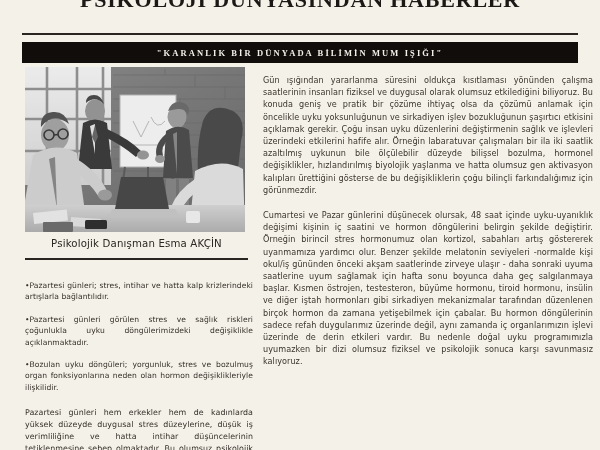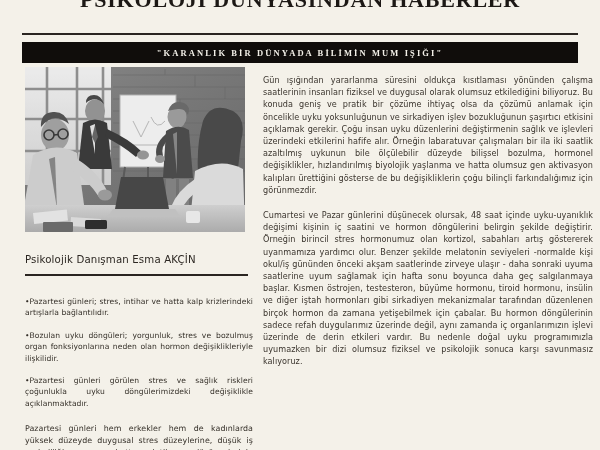--- a/index.html
+++ b/index.html
@@ -82,22 +82,22 @@
     position: relative;
     width: 220px;
     height: 165px;
     overflow: hidden;
     background: #cfcac2;
     filter: grayscale(100%) contrast(102%);
   }
   .photo svg { display: block; }
 
   .photo-caption {
-    margin-top: 22px;
-    text-align: left;
+    margin-top: 6px;
+    text-align: center;
     font-family: "DejaVu Sans", "Liberation Sans", sans-serif;
     font-size: 10.2px;
     letter-spacing: 0.15px;
     color: #2c2722;
   }
 
   .caption-rule {
     margin: 9px auto 0 auto;
     width: 223px;
     height: 2px;
@@ -306,22 +306,22 @@
         <rect x="0" y="0" width="220" height="165" fill="#7e786f" opacity="0.07"></rect>
       </svg>
     </div>
 
     <div class="photo-caption">Psikolojik Danışman Esma AKÇİN</div>
 
     <div class="caption-rule"></div>
 
     <div class="bullets">
       <div class="bullet">•Pazartesi günleri; stres, intihar ve hatta kalp krizlerindeki artışlarla bağlantılıdır.</div>
+      <div class="bullet">•Pazartesi günleri görülen stres ve sağlık riskleri çoğunlukla uyku döngülerimizdeki değişiklikle açıklanmaktadır.</div>
       <div class="bullet">•Bozulan uyku döngüleri; yorgunluk, stres ve bozulmuş organ fonksiyonlarına neden olan hormon değişiklikleriyle ilişkilidir.</div>
-      <div class="bullet">•Pazartesi günleri görülen stres ve sağlık riskleri çoğunlukla uyku döngülerimizdeki değişiklikle açıklanmaktadır.</div>
     </div>
 
     <div class="left-closing">Pazartesi günleri hem erkekler hem de kadınlarda yüksek düzeyde duygusal stres düzeylerine, düşük iş verimliliğine ve hatta intihar düşüncelerinin tetiklenmesine sebep olmaktadır. Bu olumsuz psikolojik ve davranışsal sonuçlar,</div>
   </div>
 
   <div class="right-col">
 
 
     <p class="body-para">Gün ışığından yararlanma süresini oldukça kısıtlaması yönünden çalışma saatlerinin insanları fiziksel ve duygusal olarak olumsuz etkilediğini biliyoruz. Bu konuda geniş ve pratik bir çözüme ihtiyaç olsa da çözümü anlamak için öncelikle uyku yoksunluğunun ve sirkadiyen işlev bozukluğunun şaşırtıcı etkisini açıklamak gerekir. Çoğu insan uyku düzenlerini değiştirmenin sağlık ve işlevleri üzerindeki etkilerini hafife alır. Örneğin labaratuvar çalışmaları bir ila iki saatlik azaltılmış uykunun bile ölçülebilir düzeyde bilişsel bozulma, hormonel değişiklikler, hızlandırılmış biyolojik yaşlanma ve hatta olumsuz gen aktivasyon kalıpları ürettiğini gösterse de bu değişikliklerin çoğu bilinçli farkındalığımız için görünmezdir.</p>
 

